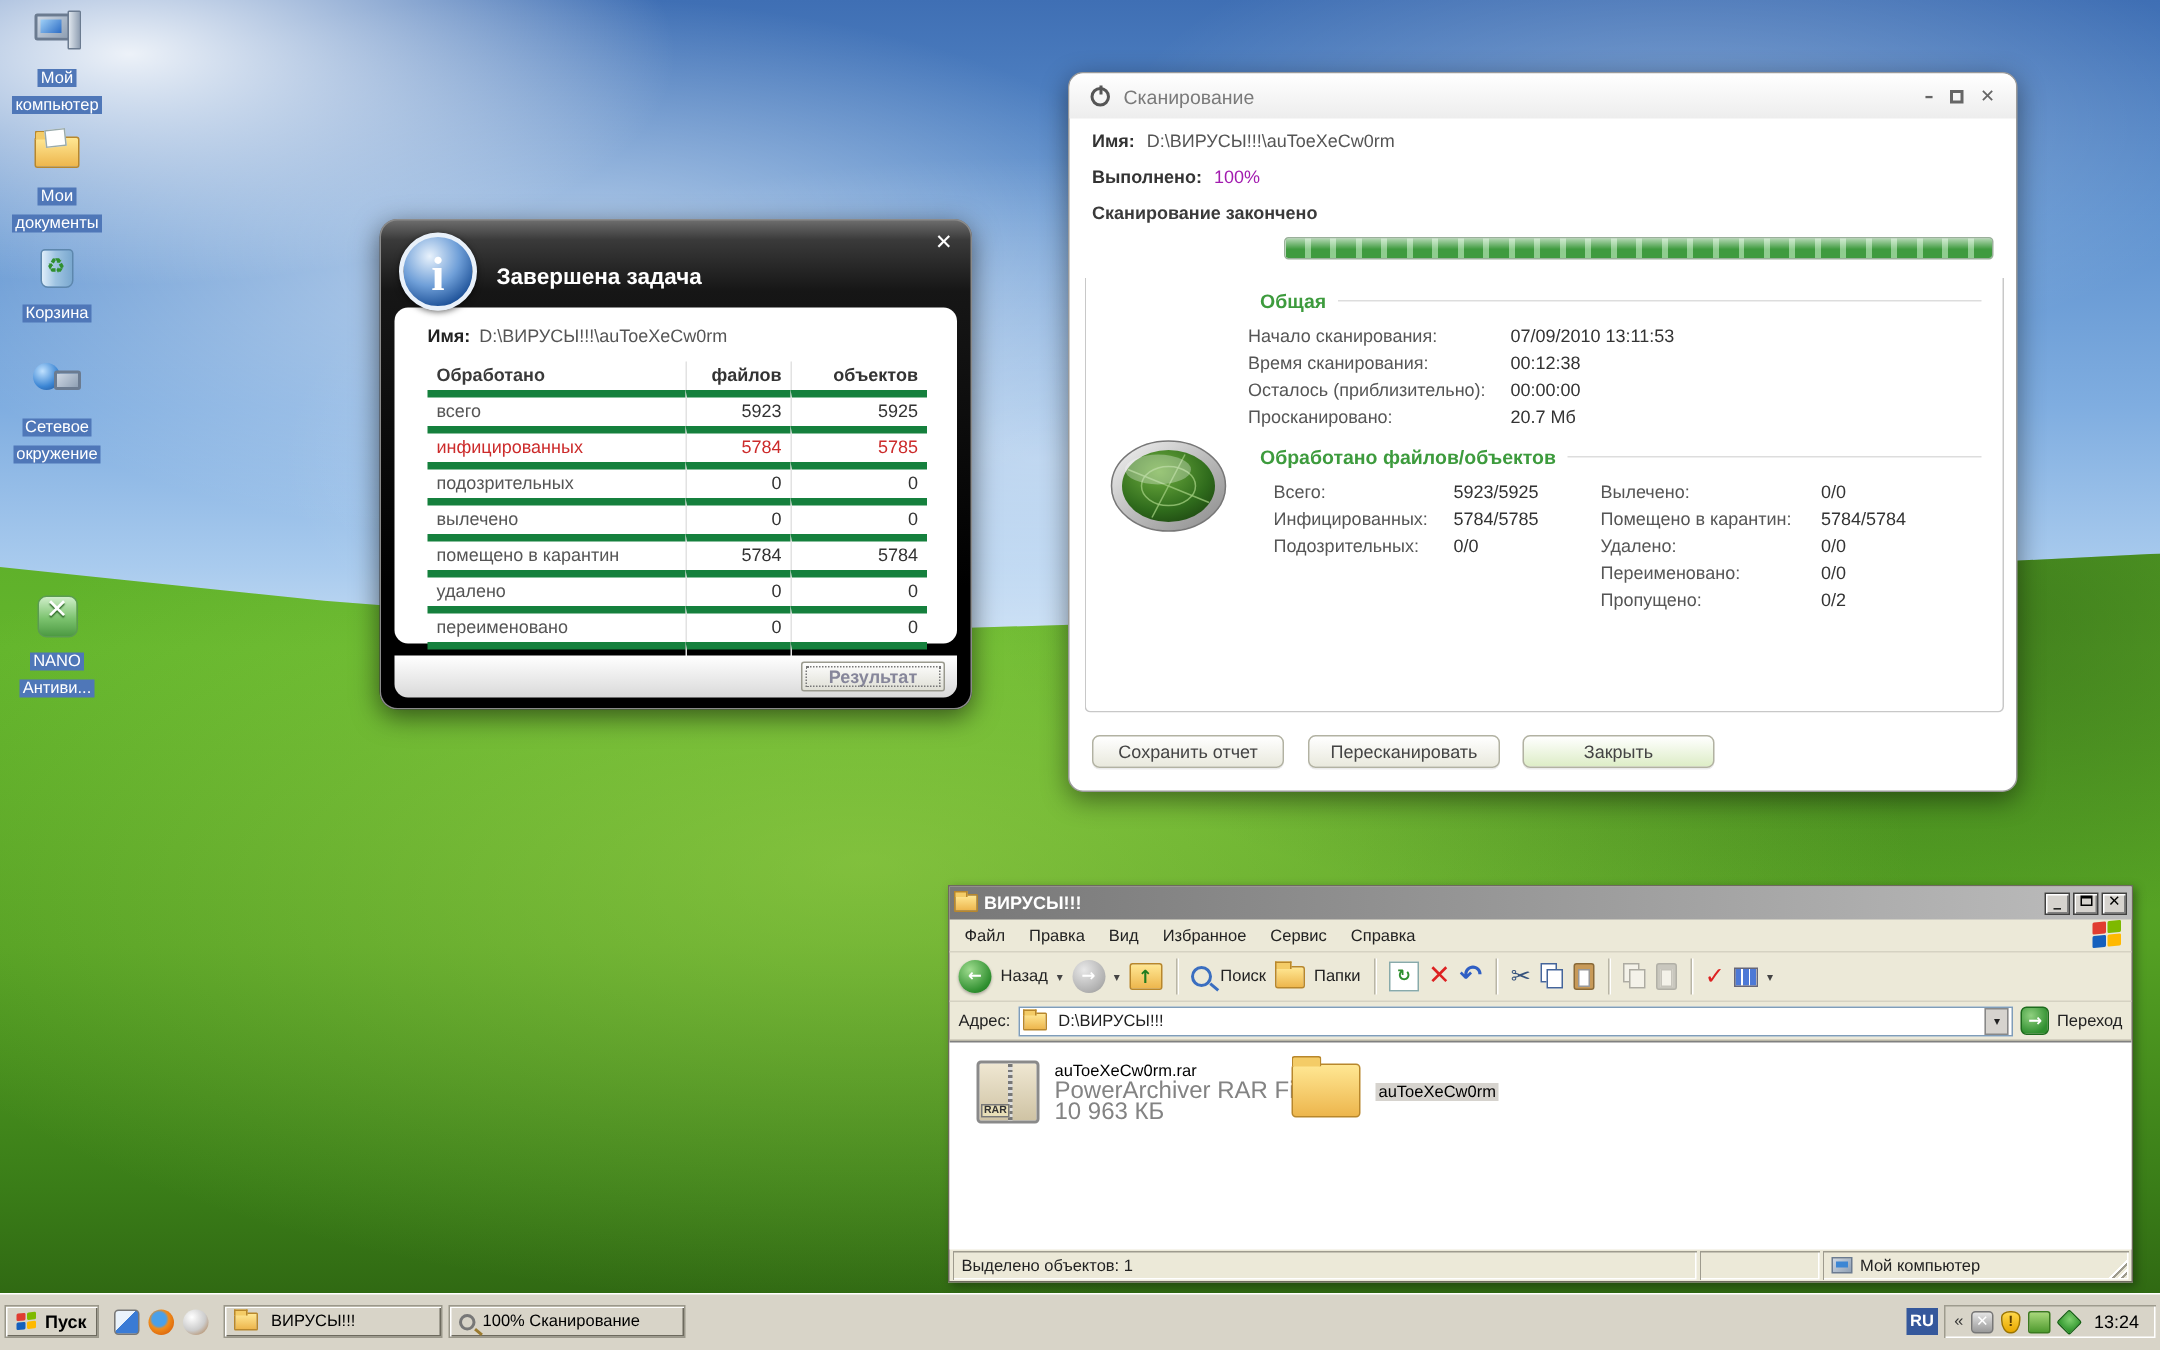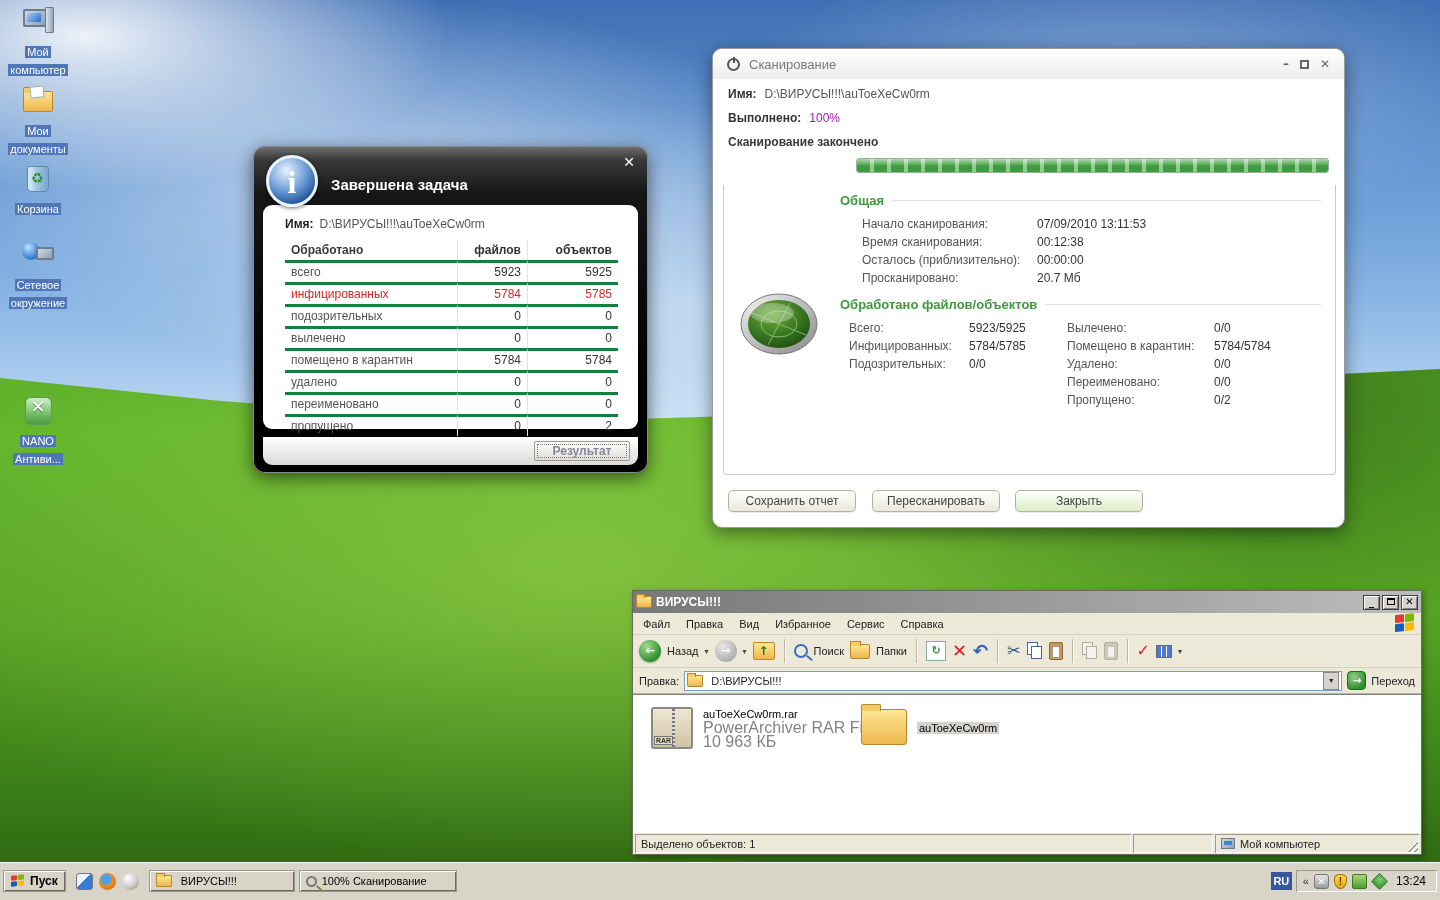--- a/index.html
+++ b/index.html
@@ -54,21 +54,21 @@
   .dlg-close{position:absolute;right:13px;top:8px;color:#fff;font-size:14px;font-weight:bold;cursor:pointer;font-family:"DejaVu Sans",sans-serif}
   .dlg-ico{position:absolute;left:13px;top:9px;width:52px;height:52px;border-radius:50%;
     background:radial-gradient(circle at 38% 28%,#e8f2fc,#6f9fd8 45%,#1b4f96 80%,#123a70);
     border:3px solid #e9f1fa;box-shadow:0 1px 4px rgba(0,0,0,.6);z-index:2;text-align:center}
   .dlg-ico span{color:#fff;font-family:"Liberation Serif",serif;font-weight:bold;font-size:32px;line-height:48px}
   .dlg-title{position:absolute;left:78px;top:30px;color:#fff;font-weight:bold;font-size:15px}
   .dlg-card{position:absolute;left:10px;right:10px;top:59px;bottom:44px;background:#fff;border-radius:9px;padding:12px 20px 0 22px}
   .dlg-name{font-size:12px;color:#555;margin-bottom:10px}
   .dlg-name b{color:#222;margin-right:6px}
   .tbl{display:grid;grid-template-columns:172px 70px 91px;font-size:12px;color:#555}
-  .tbl span{line-height:19px;border-top:3px solid #15803d;padding:0 6px;white-space:nowrap}
+  .tbl span{line-height:19px;border-top:5px solid #15803d;padding:0 6px;white-space:nowrap}
   .tbl .hd{border-top:none;border-bottom:0;font-weight:bold;color:#3a3a3a;text-align:left}
   .tbl .c2,.tbl .c3{border-left:1px solid #e2e2e2;text-align:right;color:#333}
   .tbl .red{color:#cc2b2b}
   .dlg-foot{position:absolute;left:10px;right:10px;bottom:8px;height:28px;border-radius:0 0 9px 9px;
     background:linear-gradient(180deg,#ffffff,#d9d9d9)}
   .btn-result{position:absolute;right:8px;top:4px;width:96px;height:20px;border:1px solid #9a9a8e;border-radius:2px;
     background:linear-gradient(180deg,#fefefe,#dfdfd5);font-weight:bold;font-size:12px;color:#86869a;
     outline:1px dotted #777;outline-offset:-4px;cursor:pointer}
 
   
@@ -91,21 +91,21 @@
   .tab-act{position:absolute;left:14px;top:0;width:86px;height:24px;background:#fff;border:1px solid #c8c8c8;border-bottom:none;border-radius:4px 4px 0 0;
     font-weight:bold;color:#333;text-align:center;line-height:23px;cursor:pointer}
   .tab-in{position:absolute;left:112px;top:0;height:24px;color:#666;line-height:23px;cursor:pointer;padding:0 10px}
   .panel{position:absolute;left:10px;top:136px;width:613px;height:290px;border:1px solid #c8c8c8;border-top:none;background:#fff;border-radius:0 0 4px 4px}
   .sec{position:absolute;left:116px;right:14px;display:flex;align-items:center;gap:8px}
   .sec .st{color:#3d9b3d;font-weight:bold;font-size:13px;white-space:nowrap}
   .sec .rule{flex:1;height:1px;background:#ddd}
   .kv .row{line-height:18px;white-space:nowrap}
   .kv .lb{display:inline-block;color:#555}
   .kv .vl{color:#333}
-  .gen{position:absolute;left:138px;top:30px}
+  .gen{position:absolute;left:108px;top:30px}
   .gen .lb{width:175px}
   .stL{position:absolute;left:125px;top:134px}
   .stL .lb{width:120px}
   .stR{position:absolute;left:343px;top:134px}
   .stR .lb{width:147px}
   .radar{position:absolute;left:14px;top:106px}
   .sbtn{position:absolute;top:441px;height:22px;width:128px;border:1px solid #b2b2a2;border-radius:5px;
     background:linear-gradient(180deg,#ffffff,#e9e9dd);font-size:12px;color:#444;cursor:pointer;box-shadow:0 1px 0 rgba(0,0,0,.08)}
   .sbtn.green{background:linear-gradient(180deg,#ffffff,#ddedc6)}
 
@@ -297,21 +297,21 @@
         </span>
       <span class="pasteic gray">
           <i></i>
         </span>
       <span class="tsep"></span>
       <span class="tico" style="color:#d22;font-weight:bold">✓</span>
       <span class="viewsic"></span>
       <span class="dropcar">▾</span>
     </div>
     <div class="addr">
-      <span>Правка:</span>
+      <span>Адрес:</span>
       <span class="afield">
         <span class="mini-folder"></span>
         <span class="txt">D:\ВИРУСЫ!!!</span>
         <span class="adrop">▾</span>
       </span>
       <span class="gobtn">→</span>
       <span>Переход</span>
     </div>
     <div class="filearea">
       <div class="tile" style="left:18px;top:12px">

